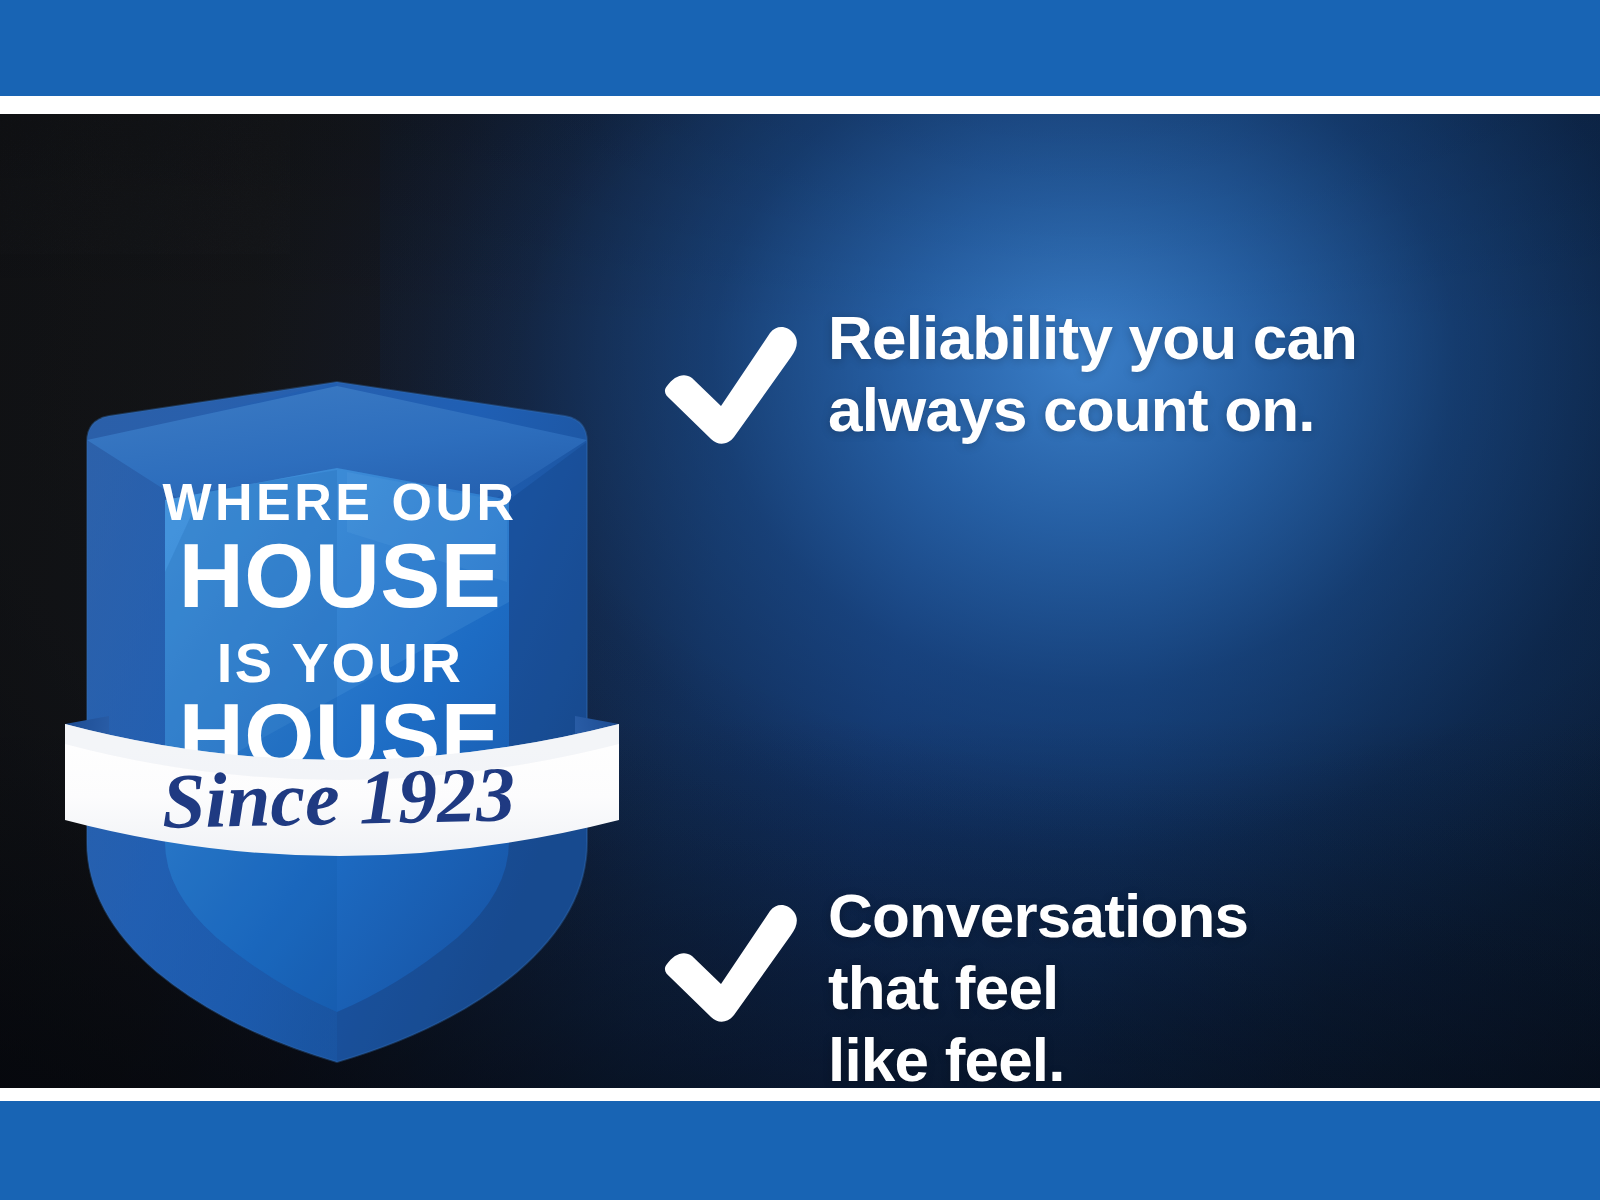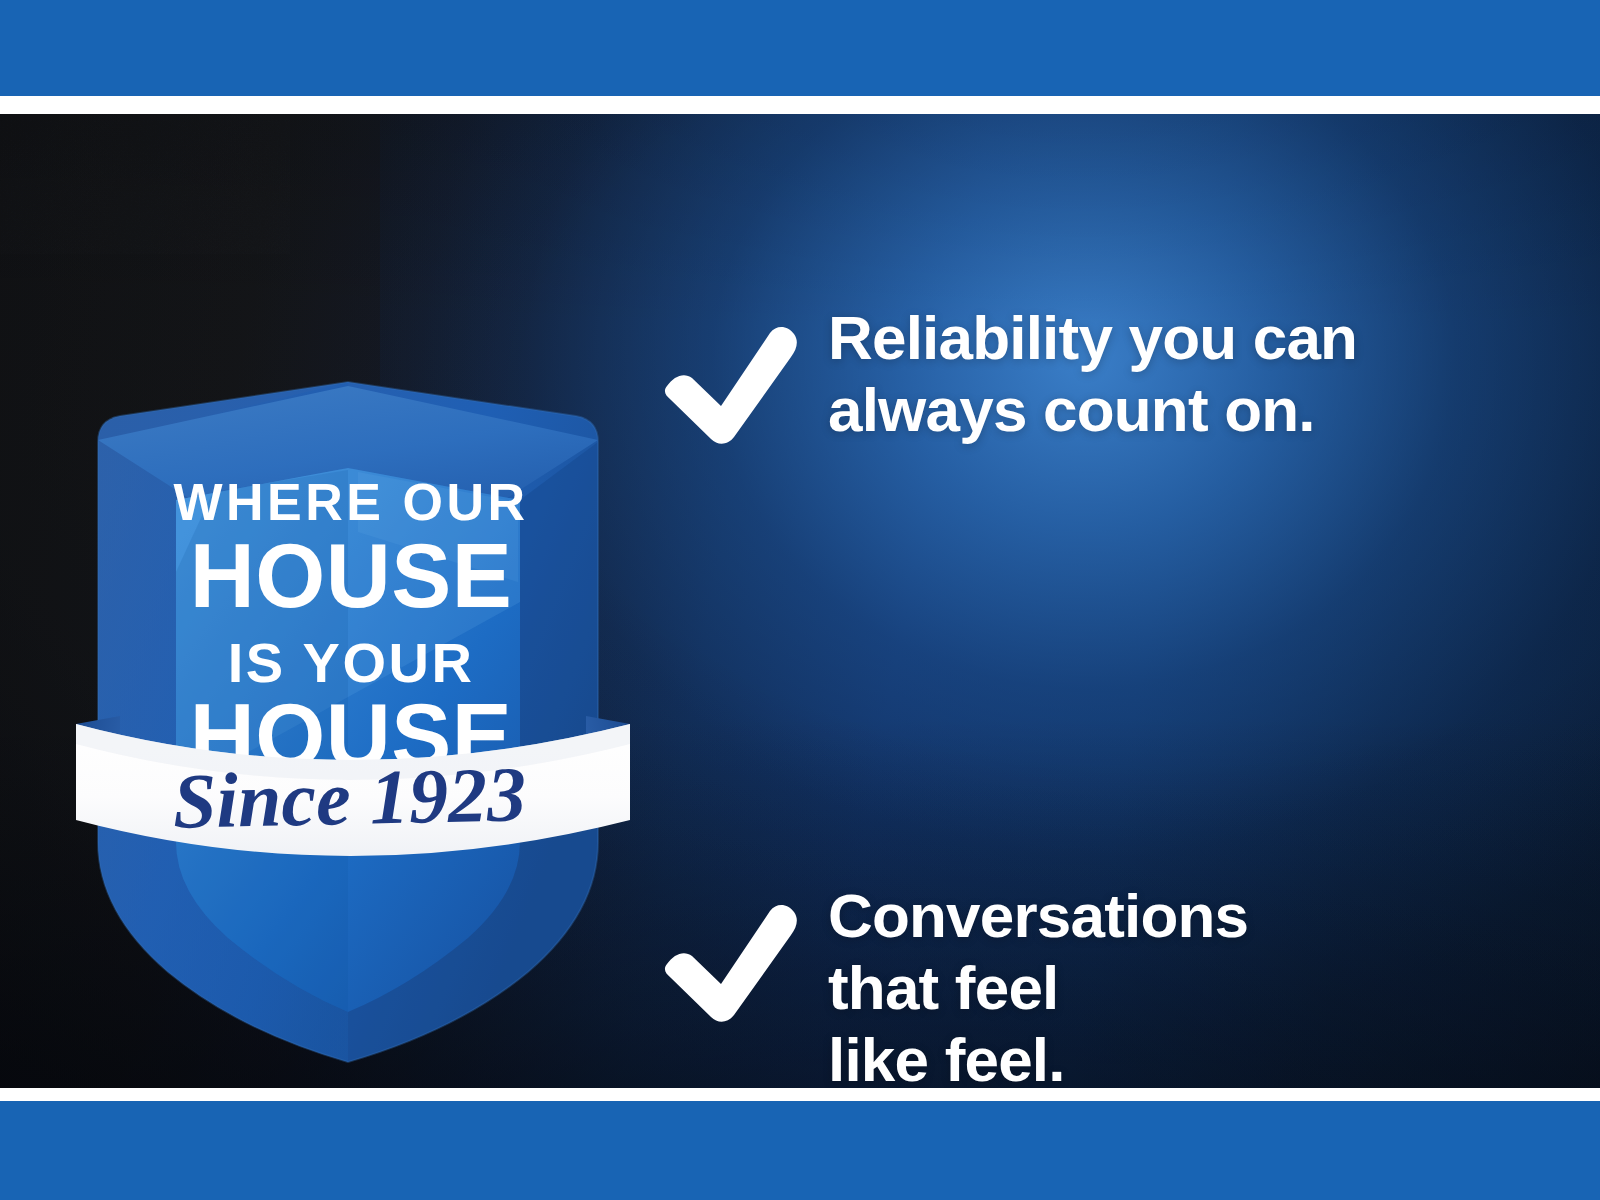--- a/index.html
+++ b/index.html
@@ -85,21 +85,21 @@
   #panel-noise {
     position: absolute;
     inset: -10px;
     opacity: 0.5;
     mix-blend-mode: overlay;
   }
 
   
   #logo {
     position: absolute;
-    left: 58px;
+    left: 47px;
     top: 258px;
     width: 590px;
     height: 700px;
   }
   #logo svg { display: block; width: 590px; height: 700px; }
 
   
   #bullets {
     position: absolute;
     left: 660px;

